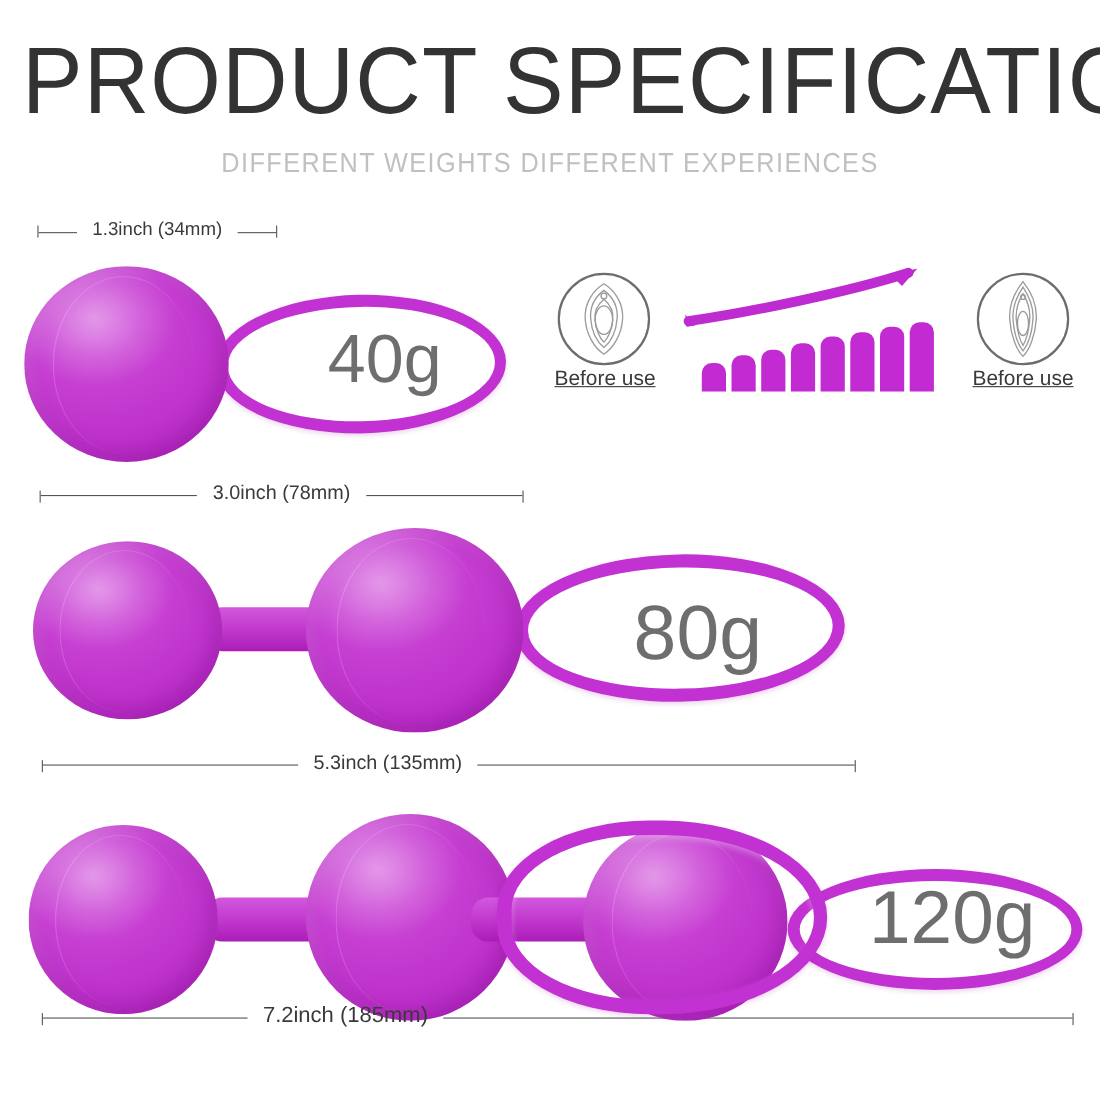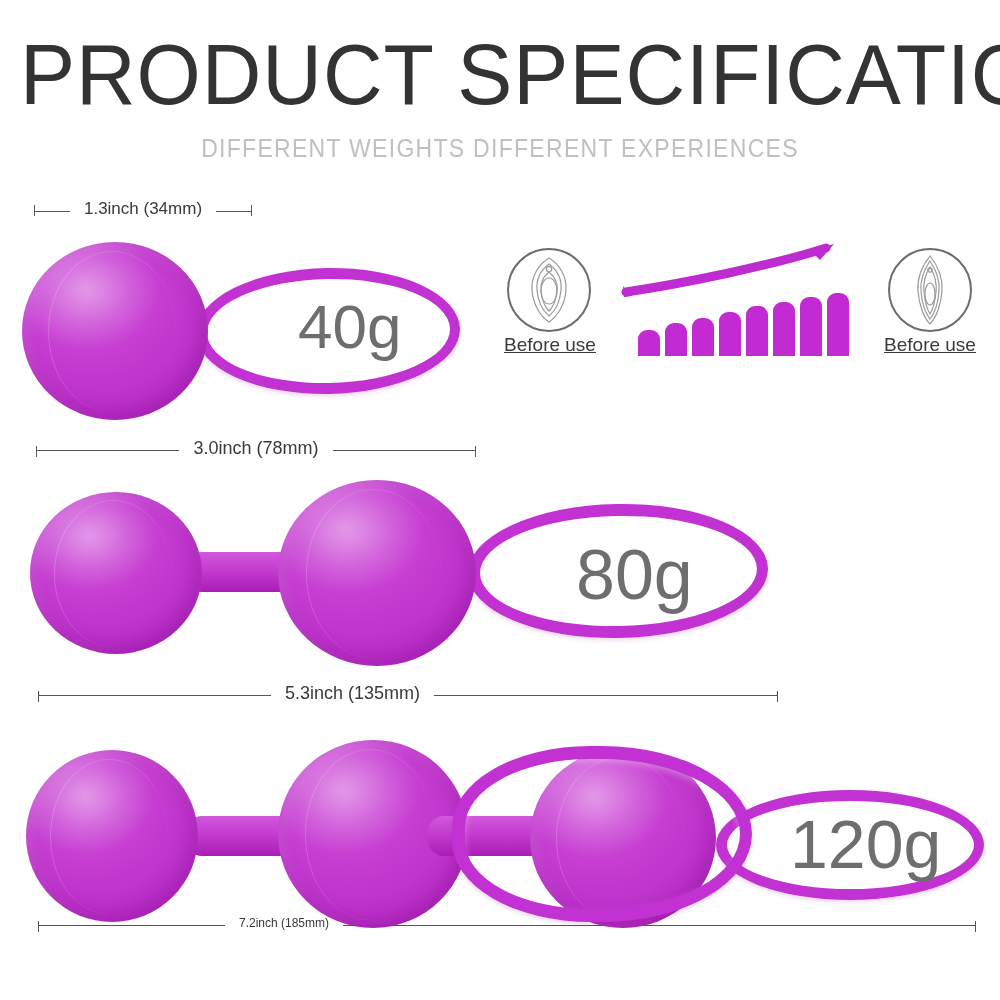--- a/index.html
+++ b/index.html
@@ -77,21 +77,21 @@
     width: 1px;
     height: 11px;
     background: #555555;
   }
   .dim.down .cap { align-self: flex-start; margin-top: 7px; }
   .dim.up   .cap { align-self: flex-end;   margin-bottom: 6px; }
 
   .dim.d1 { left: 34px;  top: 198px; width: 218px; font-size: 17px; }
   .dim.d2 { left: 36px;  top: 437px; width: 440px; font-size: 18px; align-items: center; }
   .dim.d3 { left: 38px;  top: 682px; width: 740px; font-size: 18px; }
-  .dim.d4 { left: 38px;  top: 912px; width: 938px; font-size: 12px; text-align: right; }
+  .dim.d4 { left: 38px;  top: 912px; width: 938px; font-size: 20px; text-align: right; }
 
   
   .product { position: absolute; }
 
   .ball {
     position: absolute;
     border-radius: 50%;
     background:
       radial-gradient(ellipse 62% 52% at 34% 26%,
         rgba(255,255,255,0.36) 0%,
@@ -286,21 +286,21 @@
     <div class="link" style="left:186px; top:88px; width:120px; height:40px; border-radius:16px;"></div>
 
     <div class="link" style="left:428px; top:88px; width:120px; height:40px; border-radius:16px; z-index:1;"></div>
 
     <div class="ball" style="left:26px; top:22px; width:172px; height:172px;"></div>
 
     <div class="ball" style="left:278px; top:12px; width:190px; height:188px;"></div>
 
     <div class="ball" style="left:530px; top:20px; width:186px; height:180px; z-index:2;"></div>
 
-    <div class="weight" style="left:790px; top:82px; font-size:68px; z-index:4;text-align:right;">120g</div>
+    <div class="weight" style="left:790px; top:72px; font-size:68px; z-index:4;text-align:right;">120g</div>
   </div>
 
   <div class="dim d4 up">
     <div class="cap"></div>
     <div class="seg" style="flex:0 0 186px;"></div>
     <div class="lbl">7.2inch (185mm)</div>
     <div class="seg"></div>
     <div class="cap"></div>
   </div>
 

